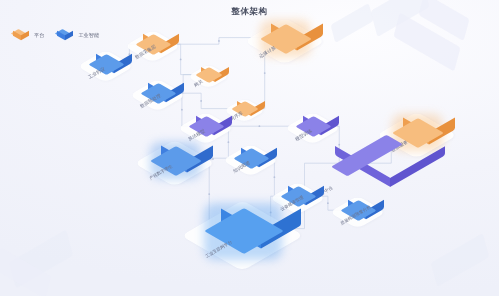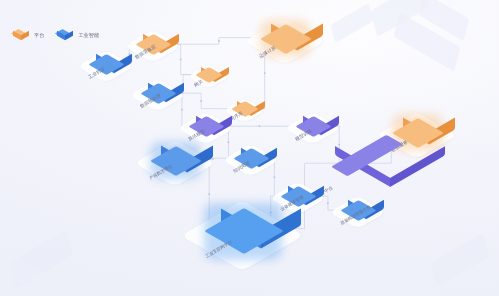--- a/index.html
+++ b/index.html
@@ -56,20 +56,21 @@
 <div id="stage">
 
   <div class="wm" style="left:370px;top:-4px;width:60px;height:26px;"></div>
   <div class="wm2" style="left:418px;top:6px;width:52px;height:22px;"></div>
   <div class="wm" style="left:330px;top:14px;width:44px;height:18px;"></div>
   <div class="wm2" style="left:392px;top:30px;width:70px;height:24px;"></div>
   <div class="wm" style="left:8px;top:246px;width:66px;height:26px;"></div>
   <div class="wm2" style="left:-6px;top:262px;width:58px;height:22px;"></div>
   <div class="wm" style="left:430px;top:248px;width:60px;height:24px;"></div>
 
+  <div id="title">整体架构</div>
 
   <div id="legend">
     <div class="lg">
       <span class="cube" id="lg-cube-0" style="position: relative;">
           <span style="position:absolute;left:0;top:1px;width:9px;height:9px;background:#f7bd7e;transform:rotate(-30deg) skewX(30deg) scaleY(.864);border-radius:1px;"></span>
           <span style="position:absolute;left:-1px;top:5px;width:7.8px;height:4.5px;background:#ef9f4f;transform:skewY(30deg);"></span>
           <span style="position:absolute;left:6.8px;top:5px;width:7.8px;height:4.5px;background:#e8913d;transform:skewY(-30deg);"></span>
         </span>
       <span class="lbl">平台</span>
     </div>

